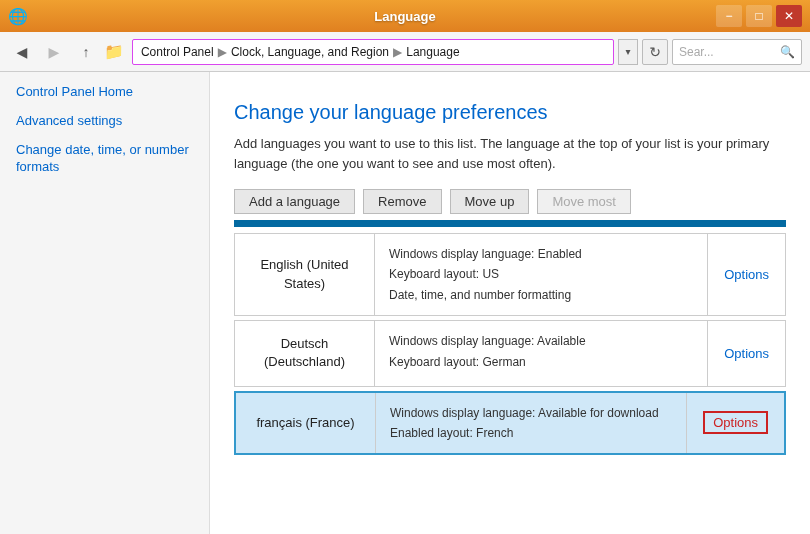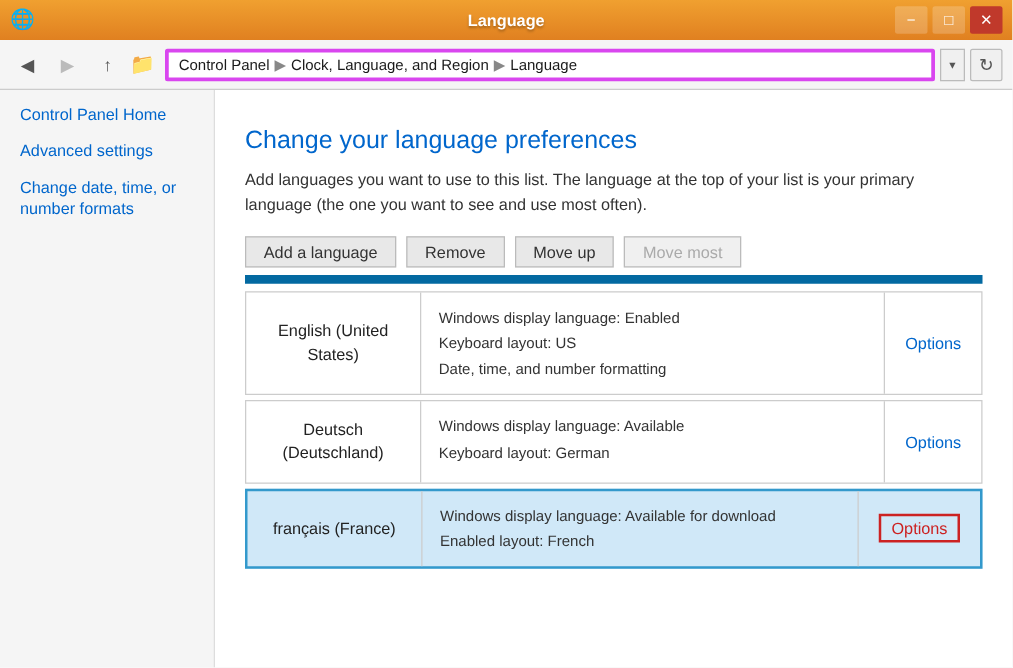--- a/index.html
+++ b/index.html
@@ -72,21 +72,21 @@
       align-items: center;
       justify-content: center;
       border-radius: 3px;
       color: #555;
       font-size: 14px;
     }
     .nav-btn.disabled { color: #bbb; cursor: default; }
     .address-path {
       flex: 1;
       height: 26px;
-      border: 3px solid #d946ef;
+      border: 1px solid #d946ef;
       background: #fff;
       display: flex;
       align-items: center;
       padding: 0 8px;
       font-size: 12px;
       color: #333;
       border-radius: 2px;
     }
     .path-sep { margin: 0 4px; color: #888; }
     .path-item { cursor: pointer; color: #1a1a1a; }
@@ -129,21 +129,21 @@
     }
 
     
     .main-area {
       display: flex;
       height: calc(534px - 32px - 40px);
     }
 
     
     .sidebar {
-      width: 172px;
+      width: 210px;
       background: #f5f5f5;
       border-right: 1px solid #ddd;
       padding: 12px 16px;
     }
     .sidebar-link {
       color: #0066cc;
       text-decoration: none;
       display: block;
       margin-bottom: 12px;
       font-size: 13px;
@@ -269,20 +269,24 @@
   <span style="font-size:16px; margin-right:4px;">📁</span>
   <div class="address-path">
     <span class="path-item">Control Panel</span>
     <span class="path-sep">▶</span>
     <span class="path-item">Clock, Language, and Region</span>
     <span class="path-sep">▶</span>
     <span class="path-item">Language</span>
   </div>
   <button class="dropdown-btn">▾</button>
   <button class="refresh-btn">↻</button>
+  <div class="search-box">
+    <span style="color:#aaa; font-size:12px;">Sear...</span>
+    <span style="margin-left:auto; color:#888;">🔍</span>
+  </div>
 </div>
 
 <div class="main-area">
 
   <div class="sidebar">
     <a class="sidebar-link">Control Panel Home</a>
     <a class="sidebar-link">Advanced settings</a>
     <a class="sidebar-link">Change date, time, or number formats</a>
   </div>
 

